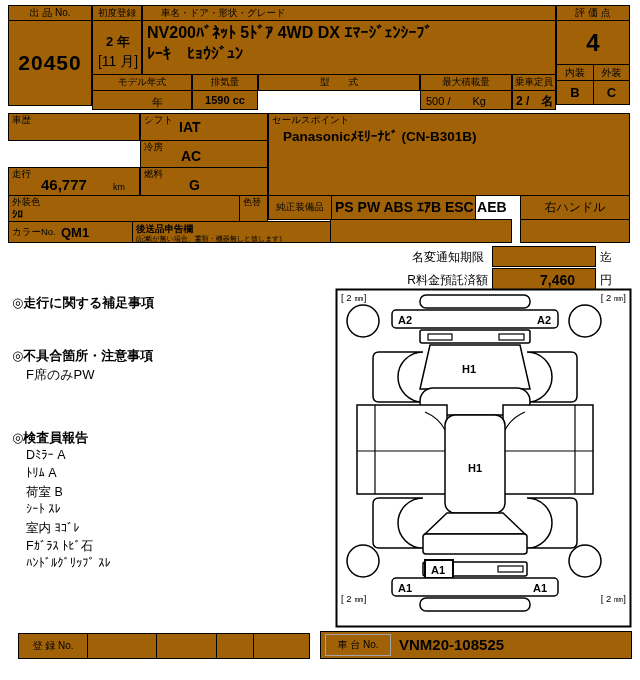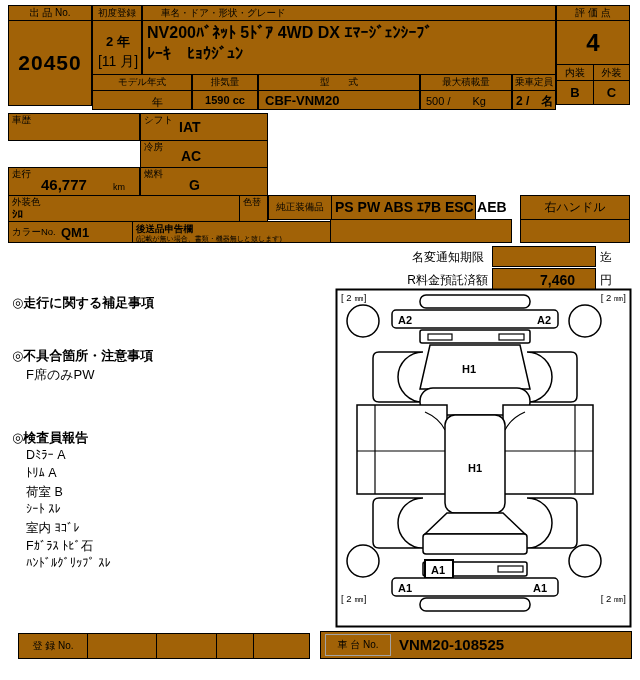--- a/index.html
+++ b/index.html
@@ -32,21 +32,20 @@
     <div class="t bold" style="left:4px;top:24px;font-size:16px;">ﾚｰｷ　ﾋｮｳｼﾞｭﾝ</div>
   </div>
 
   <div class="b ctr" style="left:92px;top:74px;width:100px;height:17px;font-size:9.5px;">モデル年式</div>
   <div class="b" style="left:92px;top:90px;width:100px;height:20px;font-size:11px;text-align:right;padding:4px 28px 0 0;">年</div>
 
   <div class="b ctr" style="left:192px;top:74px;width:66px;height:17px;font-size:9.5px;">排気量</div>
   <div class="b ctr bold" style="left:192px;top:90px;width:66px;height:20px;font-size:11px;">1590 cc</div>
 
   <div class="b ctr" style="left:258px;top:74px;width:162px;height:17px;font-size:9.5px;">型　　式</div>
-  <div class="b bold" style="left:258px;top:90px;width:162px;height:20px;font-size:13px;padding:2px 0 0 6px;">CBF-VNM20</div>
 
   <div class="b ctr" style="left:420px;top:74px;width:92px;height:17px;font-size:9.5px;">最大積載量</div>
   <div class="b t" style="left:420px;top:90px;width:92px;height:20px;font-size:11px;padding:3px 0 0 5px;">500 /　　Kg</div>
 
   <div class="b ctr" style="left:512px;top:74px;width:44px;height:17px;font-size:9.5px;">乗車定員</div>
   <div class="b bold t" style="left:512px;top:90px;width:44px;height:20px;font-size:12px;padding:2px 0 0 3px;">2 /　名</div>
 
   <div class="b ctr" style="left:556px;top:5px;width:74px;height:16px;font-size:10px;">評 価 点</div>
   <div class="b ctr bold" style="left:556px;top:20px;width:74px;height:45px;font-size:24px;">4</div>
   <div class="b ctr" style="left:556px;top:64px;width:38px;height:17px;font-size:10px;">内装</div>
@@ -87,20 +86,24 @@
 
   <div class="b" style="left:8px;top:221px;width:125px;height:22px;">
     <span class="cl" style="top:5px;">カラーNo.</span>
     <span class="t bold" style="left:52px;top:3px;font-size:13px;">QM1</span>
   </div>
   <div class="b" style="left:132px;top:221px;width:203px;height:22px;">
     <span class="t" style="left:3px;top:1px;font-size:9.5px;font-weight:bold;">後送品申告欄</span>
     <span class="t" style="left:3px;top:12px;font-size:7px;">(記載が無い場合、書類・機器無しと致します)</span>
   </div>
 
+  <div class="b" style="left:268px;top:113px;width:362px;height:83px;">
+    <span class="cl">セールスポイント</span>
+    <span class="t bold" style="left:14px;top:15px;font-size:13.5px;">Panasonicﾒﾓﾘｰﾅﾋﾞ (CN-B301B)</span>
+  </div>
 
   <div class="b" style="left:268px;top:195px;width:208px;height:25px;">
     <span class="t" style="left:0;top:0;width:62px;height:23px;border-right:1px solid #000;font-size:9.5px;display:flex;align-items:center;justify-content:center;">純正装備品</span>
     <span class="t bold" style="left:66px;top:3px;font-size:14px;">PS PW ABS ｴｱB ESC AEB</span>
   </div>
   <div class="b ctr" style="left:520px;top:195px;width:110px;height:25px;font-size:12px;">右ハンドル</div>
   <div class="b" style="left:330px;top:219px;width:182px;height:24px;"></div>
   <div class="b" style="left:520px;top:219px;width:110px;height:24px;"></div>
 
   <div class="t" style="left:388px;top:249px;width:120px;text-align:center;font-size:12px;">名変通知期限</div>

